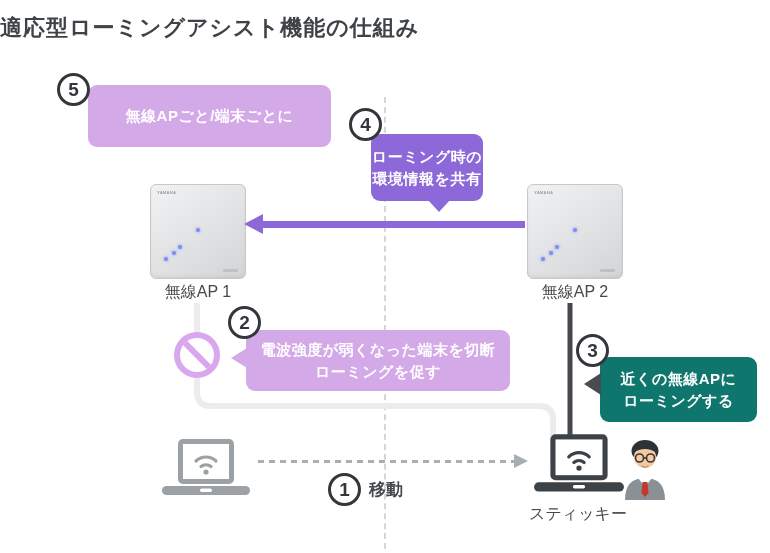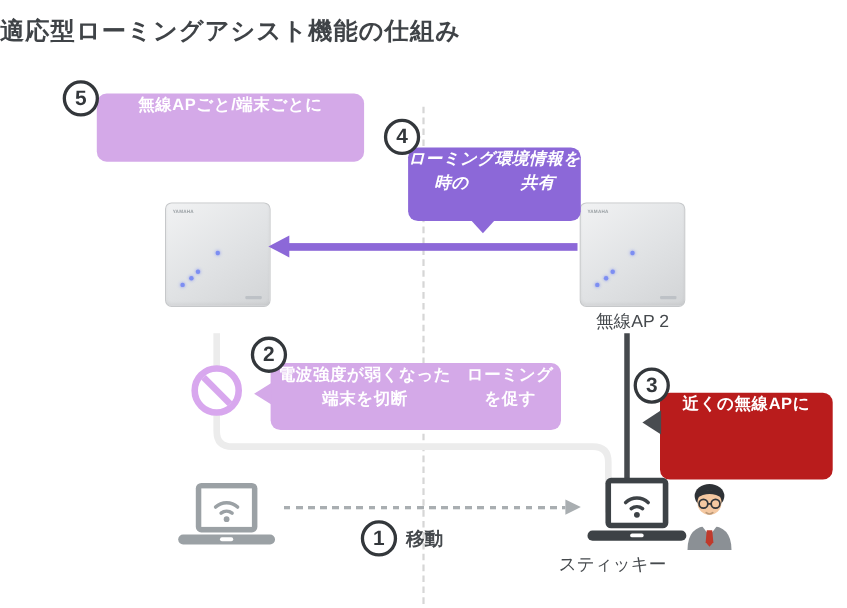--- a/index.html
+++ b/index.html
@@ -29,26 +29,26 @@
   }
   #num5{left:57px;top:73px;}
   #num4{left:349px;top:108px;}
   #num2{left:228px;top:306px;}
   #num3{left:576px;top:334px;}
   #num1{left:328px;top:473px;}
   
   .bubble{
     position:absolute;border-radius:9px;color:#fff;font-weight:bold;
     font-size:15px;line-height:22px;letter-spacing:.5px;text-align:center;
-    display:flex;flex-direction:row;justify-content:center;z-index:5;
+    display:flex;flex-direction:column;justify-content:center;z-index:5;
   }
   #box5{left:88px;top:85px;width:243px;height:62px;background:var(--lpurple);}
-  #box4{left:371px;top:134px;width:157px;height:67px;background:var(--purple);font-style:italic;}
+  #box4{left:371px;top:134px;width:112px;height:67px;background:var(--purple);}
   #box2{left:246px;top:330px;width:264px;height:61px;background:var(--lpurple);}
-  #box3{left:600px;top:357px;width:157px;height:79px;background:#b91c1c;}
+  #box3{left:600px;top:357px;width:157px;height:65px;background:#0f766e;}
   .tail{position:absolute;width:0;height:0;}
   #box4 .tail{left:57px;bottom:-11px;border-left:11px solid transparent;border-right:11px solid transparent;border-top:12px solid var(--purple);}
   #box2 .tail{left:-15px;top:18px;border-top:10px solid transparent;border-bottom:10px solid transparent;border-right:16px solid var(--lpurple);}
   #box3 .tail{left:-16px;top:16px;border-top:11px solid transparent;border-bottom:11px solid transparent;border-right:17px solid #484c50;}
   
   .vguide{position:absolute;left:384px;top:97px;height:452px;width:0;border-left:2px dashed #d6d6d6;z-index:0;}
   
   .paths{position:absolute;left:0;top:0;z-index:0;}
   
   .roam-line{position:absolute;left:262px;top:221px;width:263px;height:7px;background:var(--purple);z-index:3;}
@@ -86,21 +86,21 @@
   .move-head{position:absolute;left:514px;top:454px;width:0;height:0;
     border-top:7px solid transparent;border-bottom:7px solid transparent;
     border-left:14px solid var(--midgray);z-index:1;}
   .move-label{position:absolute;left:369px;top:478px;font-size:17px;font-weight:bold;color:var(--dark);z-index:2;}
   
   .icon-abs{position:absolute;z-index:3;}
   #laptop-roaming{left:159px;top:438px;}
   #laptop-sticky{left:531px;top:432px;}
   #person{left:621px;top:436px;}
   .sticky-label{
-    position:absolute;left:508px;top:503px;width:140px;text-align:left;
+    position:absolute;left:508px;top:503px;width:140px;text-align:center;
     font-size:16px;line-height:21px;color:var(--dark);z-index:4;
   }
 </style>
 </head>
 <body>
 
 <div class="canvas">
 
   <div class="title">適応型ローミングアシスト機能の仕組み</div>
 
@@ -131,20 +131,21 @@
   </div>
 
   <div class="ap" id="ap1">
     <span class="brand">YAMAHA</span>
     <span class="led l1"></span>
     <span class="led l2"></span>
     <span class="led l3"></span>
     <span class="led l4"></span>
     <span class="model-mark"></span>
   </div>
+  <div class="ap-label" id="ap1-label">無線AP 1</div>
 
   <div class="ap" id="ap2">
     <span class="brand">YAMAHA</span>
     <span class="led l1"></span>
     <span class="led l2"></span>
     <span class="led l3"></span>
     <span class="led l4"></span>
     <span class="model-mark"></span>
   </div>
   <div class="ap-label" id="ap2-label">無線AP 2</div>
@@ -160,20 +161,21 @@
     <span>電波強度が弱くなった端末を切断</span>
     <span>ローミングを促す</span>
     <i class="tail"></i>
   </div>
 
   <div class="num-badge" id="num3">
     <span>3</span>
   </div>
   <div class="bubble" id="box3">
     <span>近くの無線APに</span>
+    <span>ローミングする</span>
     <i class="tail"></i>
   </div>
 
   <div class="move-line"></div>
   <div class="move-head"></div>
   <div class="num-badge" id="num1">
     <span>1</span>
   </div>
   <div class="move-label">移動</div>
 

